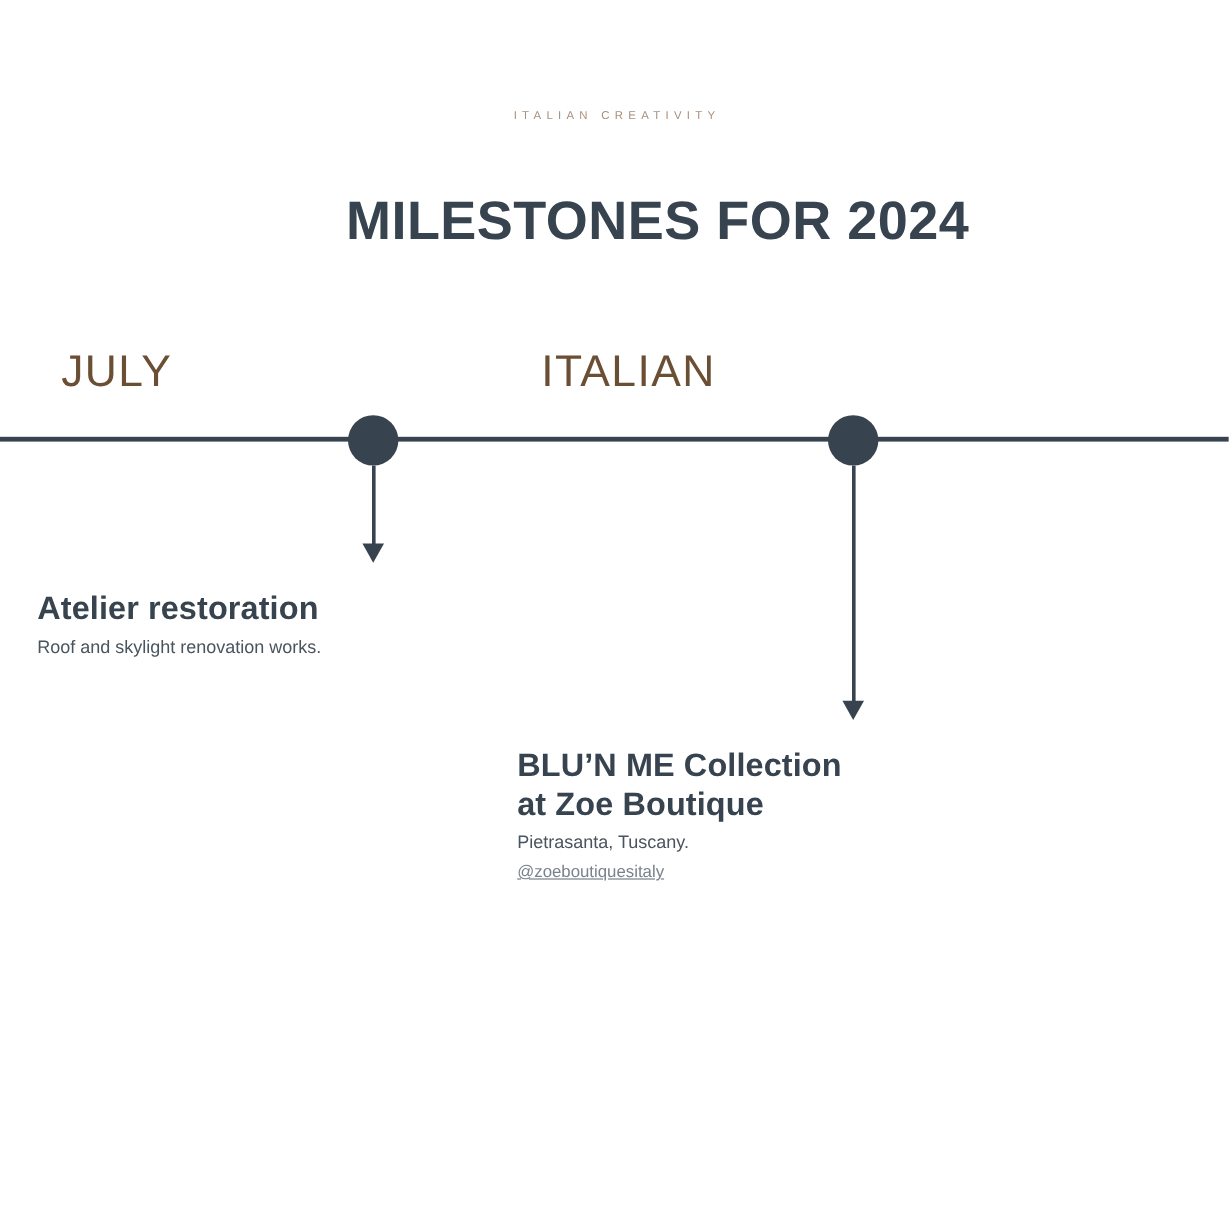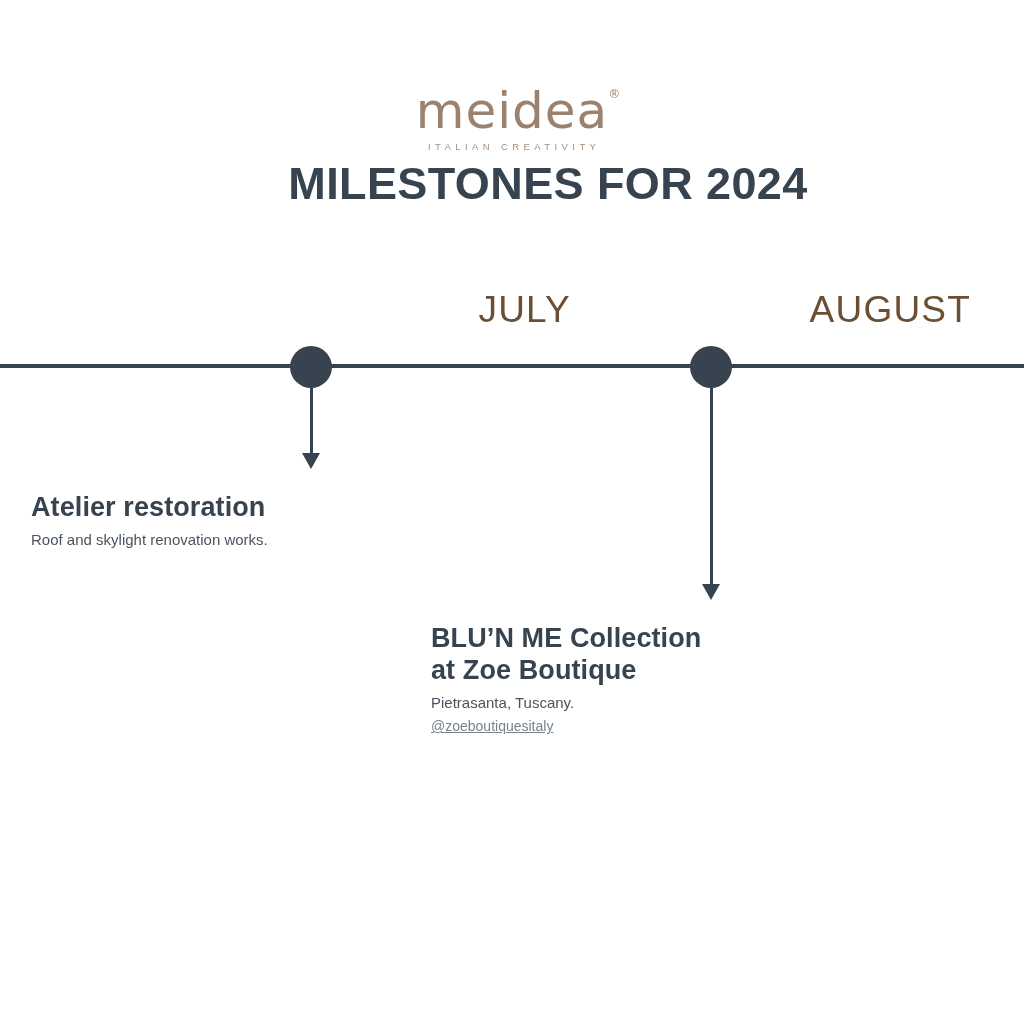--- a/index.html
+++ b/index.html
@@ -113,21 +113,21 @@
     width: 0;
     height: 0;
     border-left: 9px solid transparent;
     border-right: 9px solid transparent;
     border-top: 16px solid #37434f;
   }
 
   .month-label {
     position: absolute;
     width: 520px;
-    text-align: right;
+    text-align: left;
     font-family: "Liberation Sans", sans-serif;
     font-size: 37px;
     font-weight: 400;
     letter-spacing: 1.2px;
     color: #6b4f35;
     line-height: 1;
   }
 
   .detail {
     position: absolute;
@@ -158,41 +158,40 @@
     text-decoration: underline;
     line-height: 1.3;
   }
 </style>
 </head>
 <body>
 
 <div class="canvas">
 
   <div class="brand">
-    <div class="brand-wordmark"><span>meidea</span><span class="brand-reg">®</span></div>
     <div class="brand-tagline">ITALIAN CREATIVITY</div>
   </div>
 
   <div class="headline">MILESTONES FOR 2024</div>
 
   <div class="axis"></div>
 
   <div class="milestone" style="left:311px;">
     <div class="month-label" style="left:-260px; top:291px;">JULY</div>
     <div class="node-dot"></div>
     <div class="connector" style="top:388px; height:67px;"></div>
     <div class="arrowhead" style="top:453px;"></div>
     <div class="detail" style="left:-280px; top:492px;">
       <div class="detail-title">Atelier restoration</div>
       <div class="detail-sub">Roof and skylight renovation works.</div>
     </div>
   </div>
 
   <div class="milestone" style="left:711px;">
-    <div class="month-label" style="left:-260px; top:291px;">AUGUST</div>
+    <div class="month-label" style="left:-260px; top:291px;">ITALIAN</div>
     <div class="node-dot"></div>
     <div class="connector" style="top:388px; height:198px;"></div>
     <div class="arrowhead" style="top:584px;"></div>
     <div class="detail" style="left:-280px; top:623px;">
       <div class="detail-title">BLU’N ME Collection</div>
       <div class="detail-title">at Zoe Boutique</div>
       <div class="detail-sub">Pietrasanta, Tuscany.</div>
       <div class="detail-handle">@zoeboutiquesitaly</div>
     </div>
   </div>

